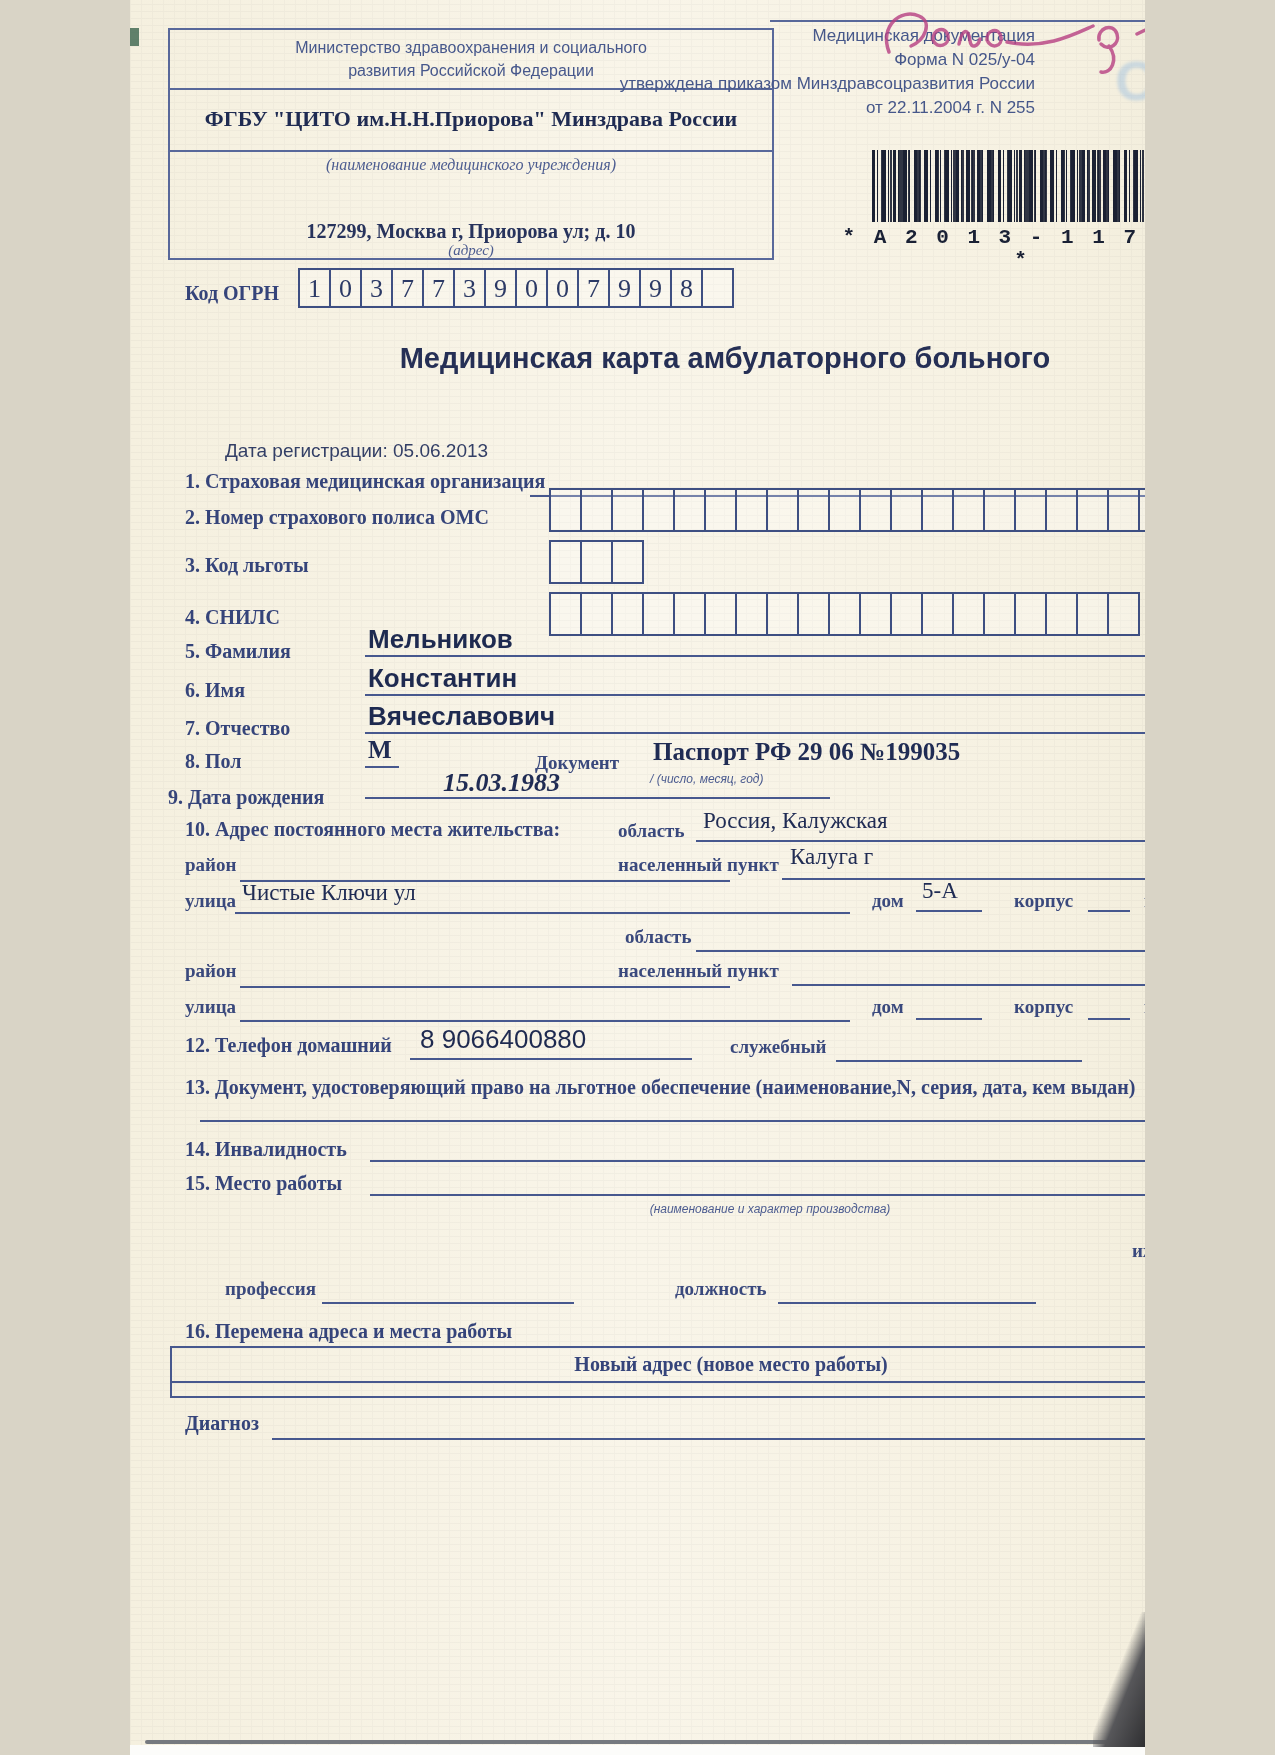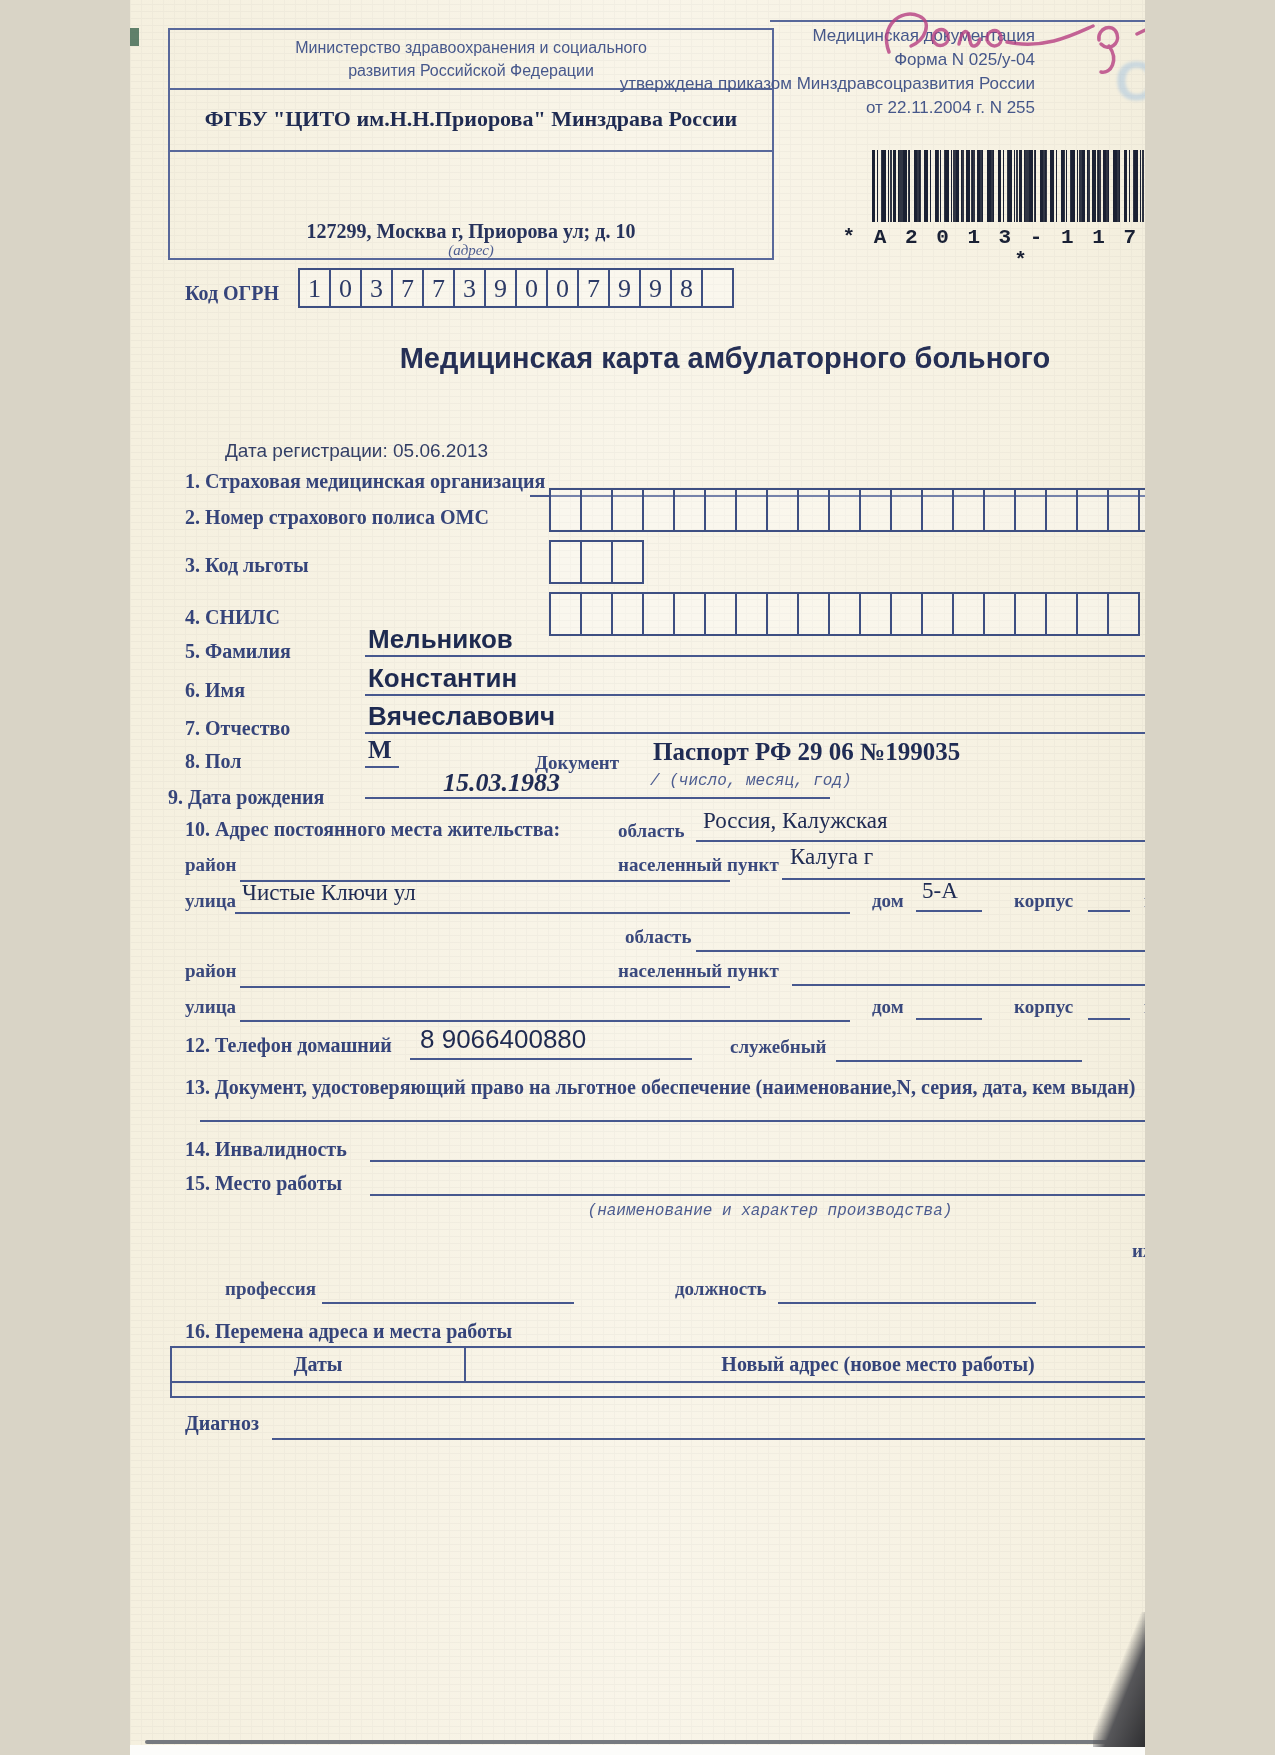--- a/index.html
+++ b/index.html
@@ -7,21 +7,21 @@
         background:linear-gradient(90deg,#f5f0df 0%,#f9f5e9 50%,#f6f1e1 92%,#f3eedd 100%);
         font-family:"Liberation Sans",sans-serif;}
   .noise{position:absolute;inset:0;pointer-events:none;opacity:.06;
          background-image:repeating-linear-gradient(0deg,#888 0 1px,transparent 1px 7px),
                           repeating-linear-gradient(90deg,#999 0 1px,transparent 1px 11px);}
   
   .lbl{position:absolute;font-family:"Liberation Serif",serif;font-weight:bold;font-size:20px;
        color:#35447a;white-space:nowrap;}
   .lbl-sm{position:absolute;font-family:"Liberation Serif",serif;font-weight:bold;font-size:19px;
        color:#3a497d;white-space:nowrap;}
-  .cap{position:absolute;font-family:Liberation Mono, monospace;font-style:italic;font-size:16px;
+  .cap{position:absolute;font-family:Liberation Sans, sans-serif;font-style:italic;font-size:12px;
        color:#4c5c90;white-space:nowrap;}
   .vs{position:absolute;font-family:"Liberation Sans",sans-serif;font-weight:bold;font-size:26px;
       color:#1e2a50;white-space:nowrap;}
   .vr{position:absolute;font-family:"Liberation Serif",serif;font-size:23px;
       color:#202c54;white-space:nowrap;}
   .ln{position:absolute;height:0;border-bottom:2px solid #47588e;}
   
   .hbox{position:absolute;left:38px;top:28px;width:602px;height:228px;border:2px solid #58689a;}
   .hbox .c{position:absolute;left:0;width:100%;text-align:center;}
   .ministry{top:6px;font-size:16px;line-height:1.45;color:#47588c;white-space:pre-line;}
@@ -79,20 +79,21 @@
 
 <div class="page">
   <div class="noise"></div>
 
   <div class="hbox">
     <div class="c ministry">Министерство здравоохранения и социального
 развития Российской Федерации</div>
     <div class="div1"></div>
     <div class="c inst">ФГБУ "ЦИТО им.Н.Н.Приорова" Минздрава России</div>
     <div class="div2"></div>
+    <div class="c inst-cap">(наименование медицинского учреждения)</div>
     <div class="c addr">127299, Москва г, Приорова ул; д. 10</div>
     <div class="c addr-cap">(адрес)</div>
   </div>
 
   <div class="toprule"></div>
   <div class="rightrule"></div>
   <div class="ghost">ОН</div>
   <div class="docline" style="top:26px;">Медицинская документация</div>
   <div class="docline" style="top:50px;">Форма N 025/у-04</div>
   <div class="docline" style="top:74px;">утверждена приказом Минздравсоцразвития России</div>
@@ -278,23 +279,20 @@
   <div class="lbl-sm" style="left:1002px;top:1240px;">иждевенец:</div>
   <div class="lbl-sm" style="left:95px;top:1278px;">профессия</div>
   <div class="ln" style="left:192px;top:1302px;width:252px;"></div>
   <div class="lbl-sm" style="left:545px;top:1278px;">должность</div>
   <div class="ln" style="left:648px;top:1302px;width:258px;"></div>
   <div class="ln" style="left:1042px;top:1302px;width:114px;"></div>
 
   <div class="lbl" style="left:55px;top:1320px;">16. Перемена адреса и места работы</div>
   <div class="tbl">
     <div class="hd">
-      <div class="c1">
-          <span class="ht">Даты</span>
-        </div>
       <div class="c2">
           <span class="ht">Новый адрес (новое место работы)</span>
         </div>
     </div>
   </div>
 
   <div class="lbl" style="left:55px;top:1412px;">Диагноз</div>
   <div class="ln" style="left:142px;top:1438px;width:1016px;"></div>
 
   <div class="edgeband"></div>

